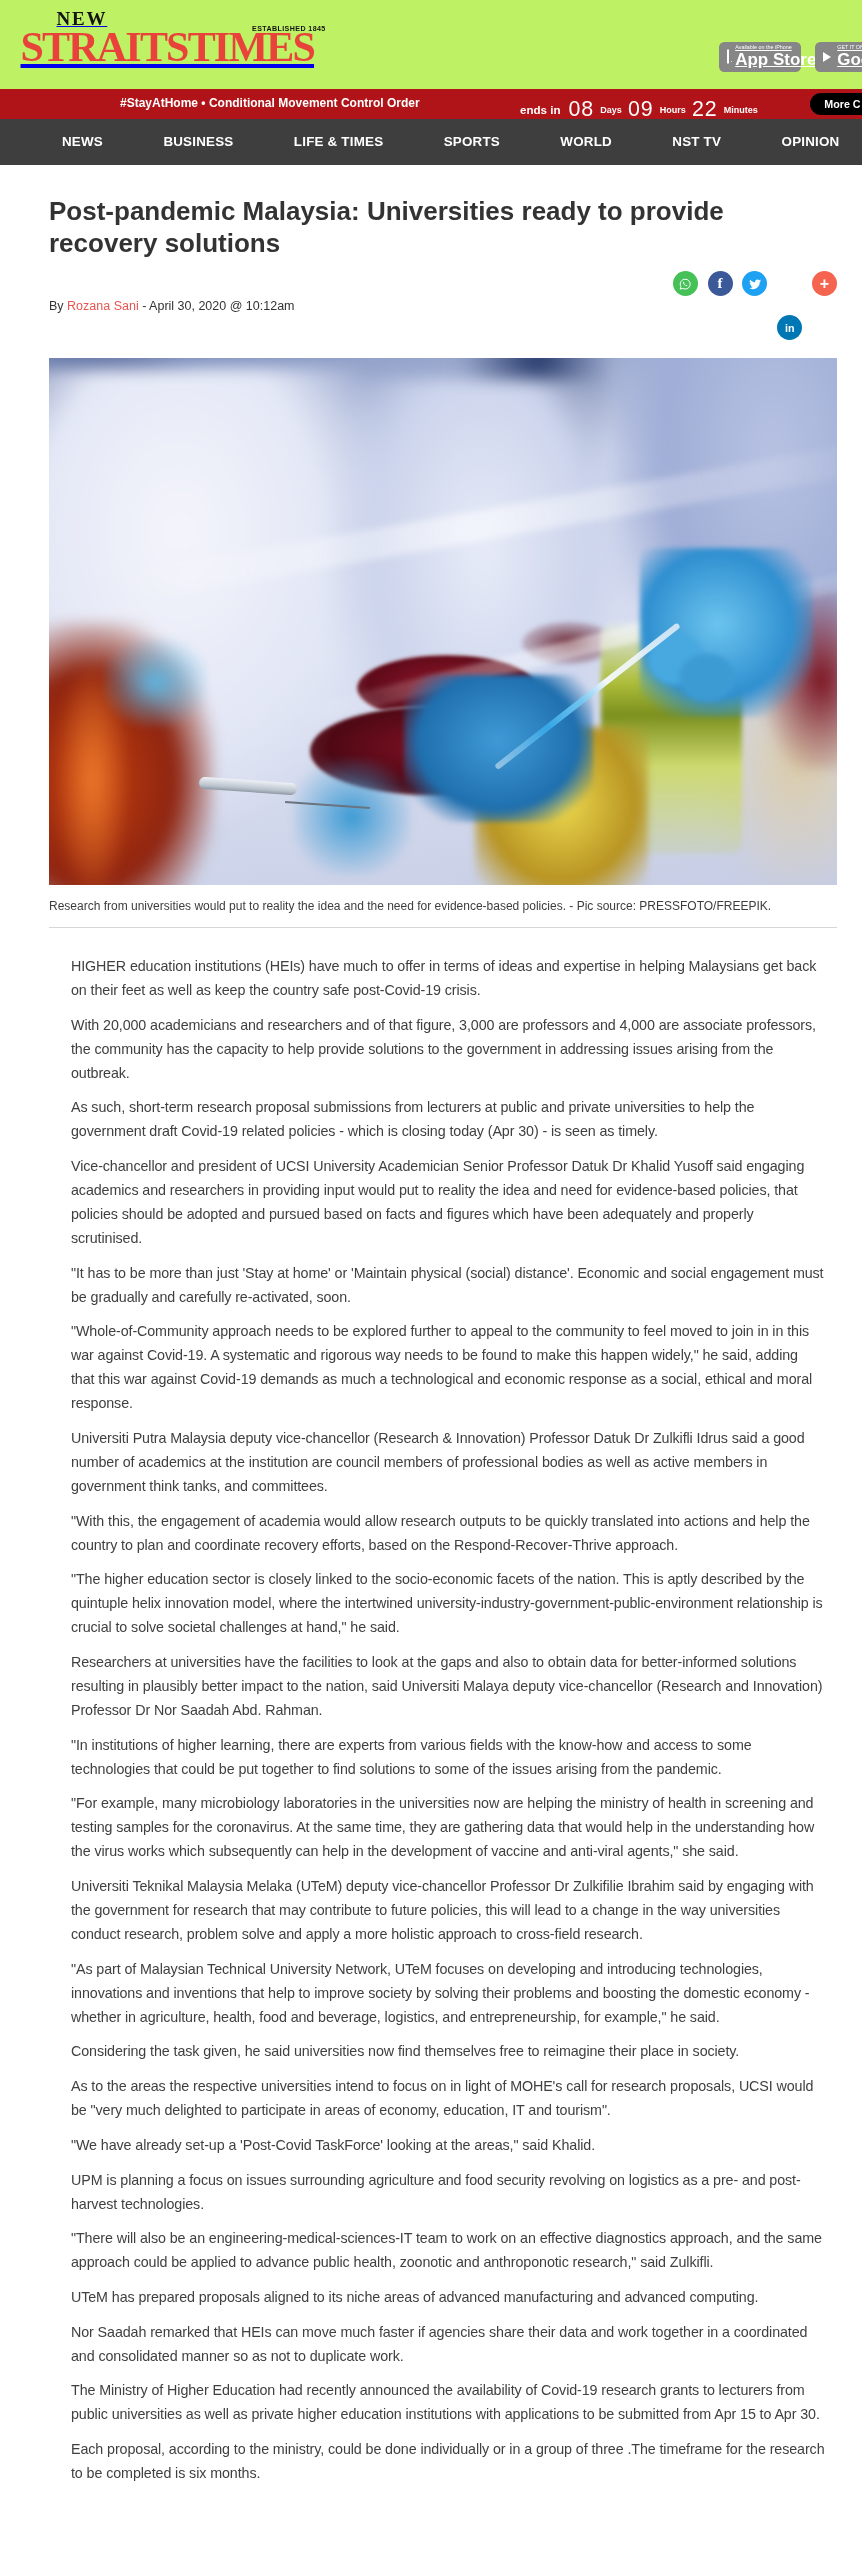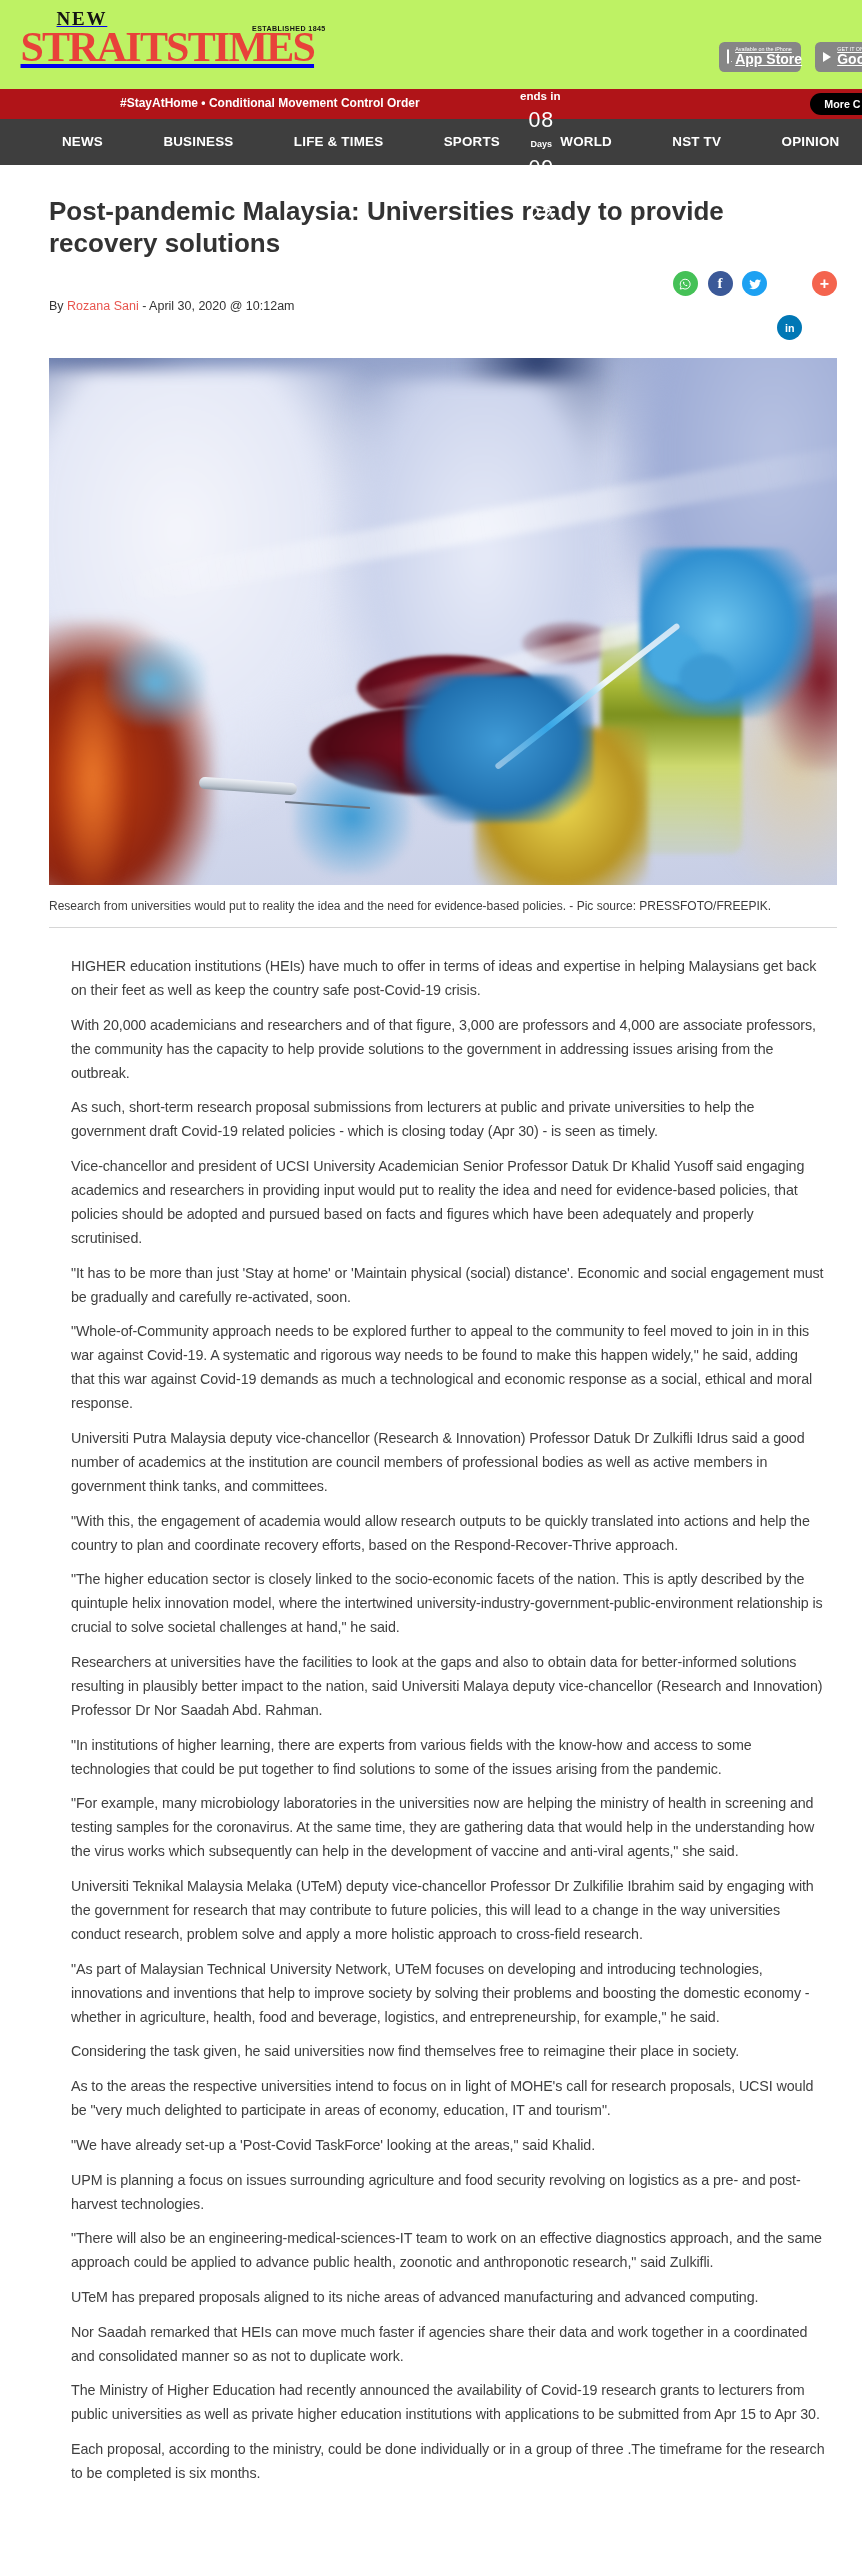--- a/index.html
+++ b/index.html
@@ -9,29 +9,29 @@
   
   .header { position: relative; height: 89px; background: #bef264; }
   .logo { position: absolute; left: 20.5px; top: 9px; font-family: "Liberation Serif", serif; font-weight: 700; }
   .logo-new { display: block; margin-left: 36px; font-size: 19px; letter-spacing: 1.8px; color: #141414; line-height: 1; }
   .logo-main { display: block; font-size: 42px; letter-spacing: -1.8px; color: #e8423a; line-height: 0.92; }
   .logo-est { position: absolute; left: 252px; top: 25px; font-family: "Liberation Sans", sans-serif; font-size: 7.1px; font-weight: 700; letter-spacing: 0.4px; color: #141414; text-align: right; }
   .badge { position: absolute; top: 42px; height: 29.5px; background: #868686; border-radius: 5.4px; color: #fff; display: flex; align-items: center; padding: 0 8px; gap: 6.2px; }
   .badge-appstore { left: 719px; width: 82px; }
   .badge-google  { left: 815px; width: 89px; }
   .badge-txt small { display: block; font-size: 5.4px; line-height: 1.2; }
-  .badge-txt b { display: block; font-size: 14px; line-height: 1.1; white-space: nowrap; }
+  .badge-txt b { display: block; font-size: 17px; line-height: 1.1; white-space: nowrap; }
   .phone-ico { width: 9px; height: 15px; border: 1.3px solid #fff; border-radius: 1.8px; position: relative; }
   .phone-ico:after { content:""; position:absolute; left:2.7px; bottom:0.9px; width:1.8px; height:1.8px; background:#fff; border-radius:50%; }
   .play-ico { width: 0; height: 0; border-left: 8px solid #fff; border-top: 5.4px solid transparent; border-bottom: 5.4px solid transparent; }
 
   
   .ticker { position: relative; height: 29.5px; background: #b01418; color: #fff; }
   .ticker-hashtag { position: absolute; left: 120px; top: 7.1px; font-size: 12px; font-weight: 700; }
-  .countdown { position: absolute; left: 520px; top: 0; height: 41px; display: flex; align-items: center; gap: 6.2px; flex-direction: column; }
+  .countdown { position: absolute; left: 520px; top: 0; height: 41px; display: flex; align-items: center; gap: 6.2px; }
   .cd-prefix { font-size: 11.6px; font-weight: 700; margin-right: 1.8px; }
   .cd-num { font-size: 21.4px; font-weight: 400; letter-spacing: 0.9px; }
   .cd-label { font-size: 9px; font-weight: 700; }
   .more-btn { position: absolute; left: 810px; top: 3.6px; height: 22px; line-height: 22px; background: #000; color: #fff; border-radius: 11.6px; padding: 0 18px 0 14.3px; font-size: 10.7px; font-weight: 700; white-space: nowrap; text-decoration: none; }
 
   
   .nav { height: 46px; background: #3e3e3e; display: flex; align-items: center; padding-left: 23px; gap: 21.4px; }
   .nav a { color: #fff; font-size: 13.4px; font-weight: 700; letter-spacing: 0.2px; text-decoration: none; white-space: nowrap; margin-left: 39px; }
   .nav a.active { color: #fca5a5; }
 

